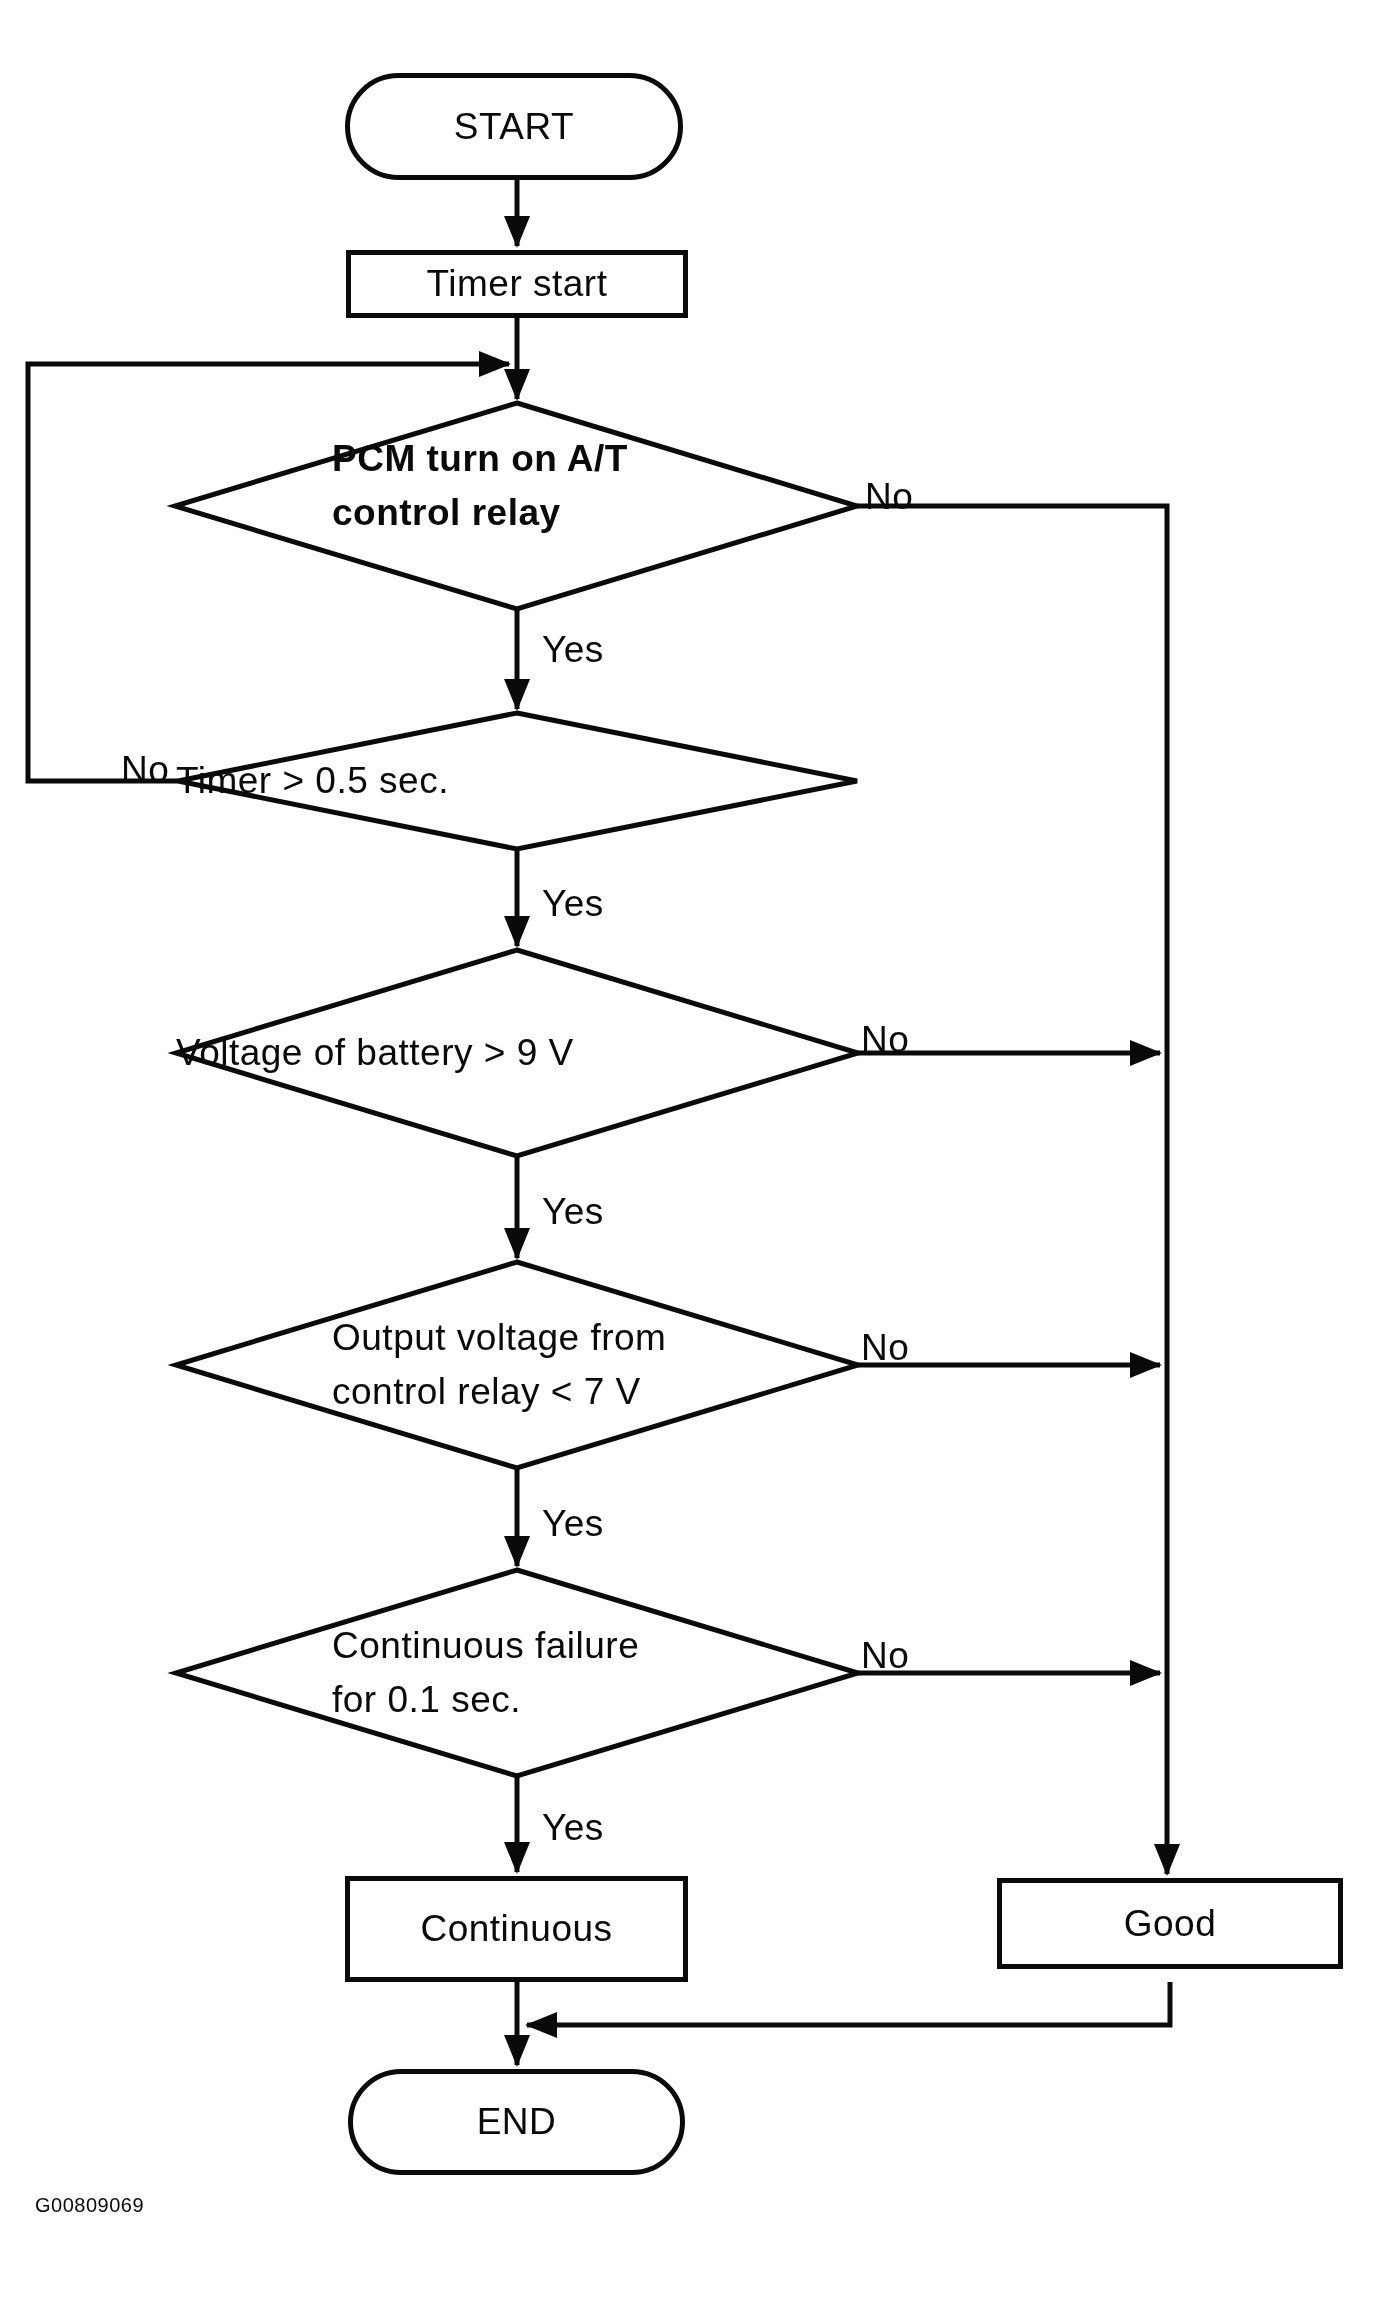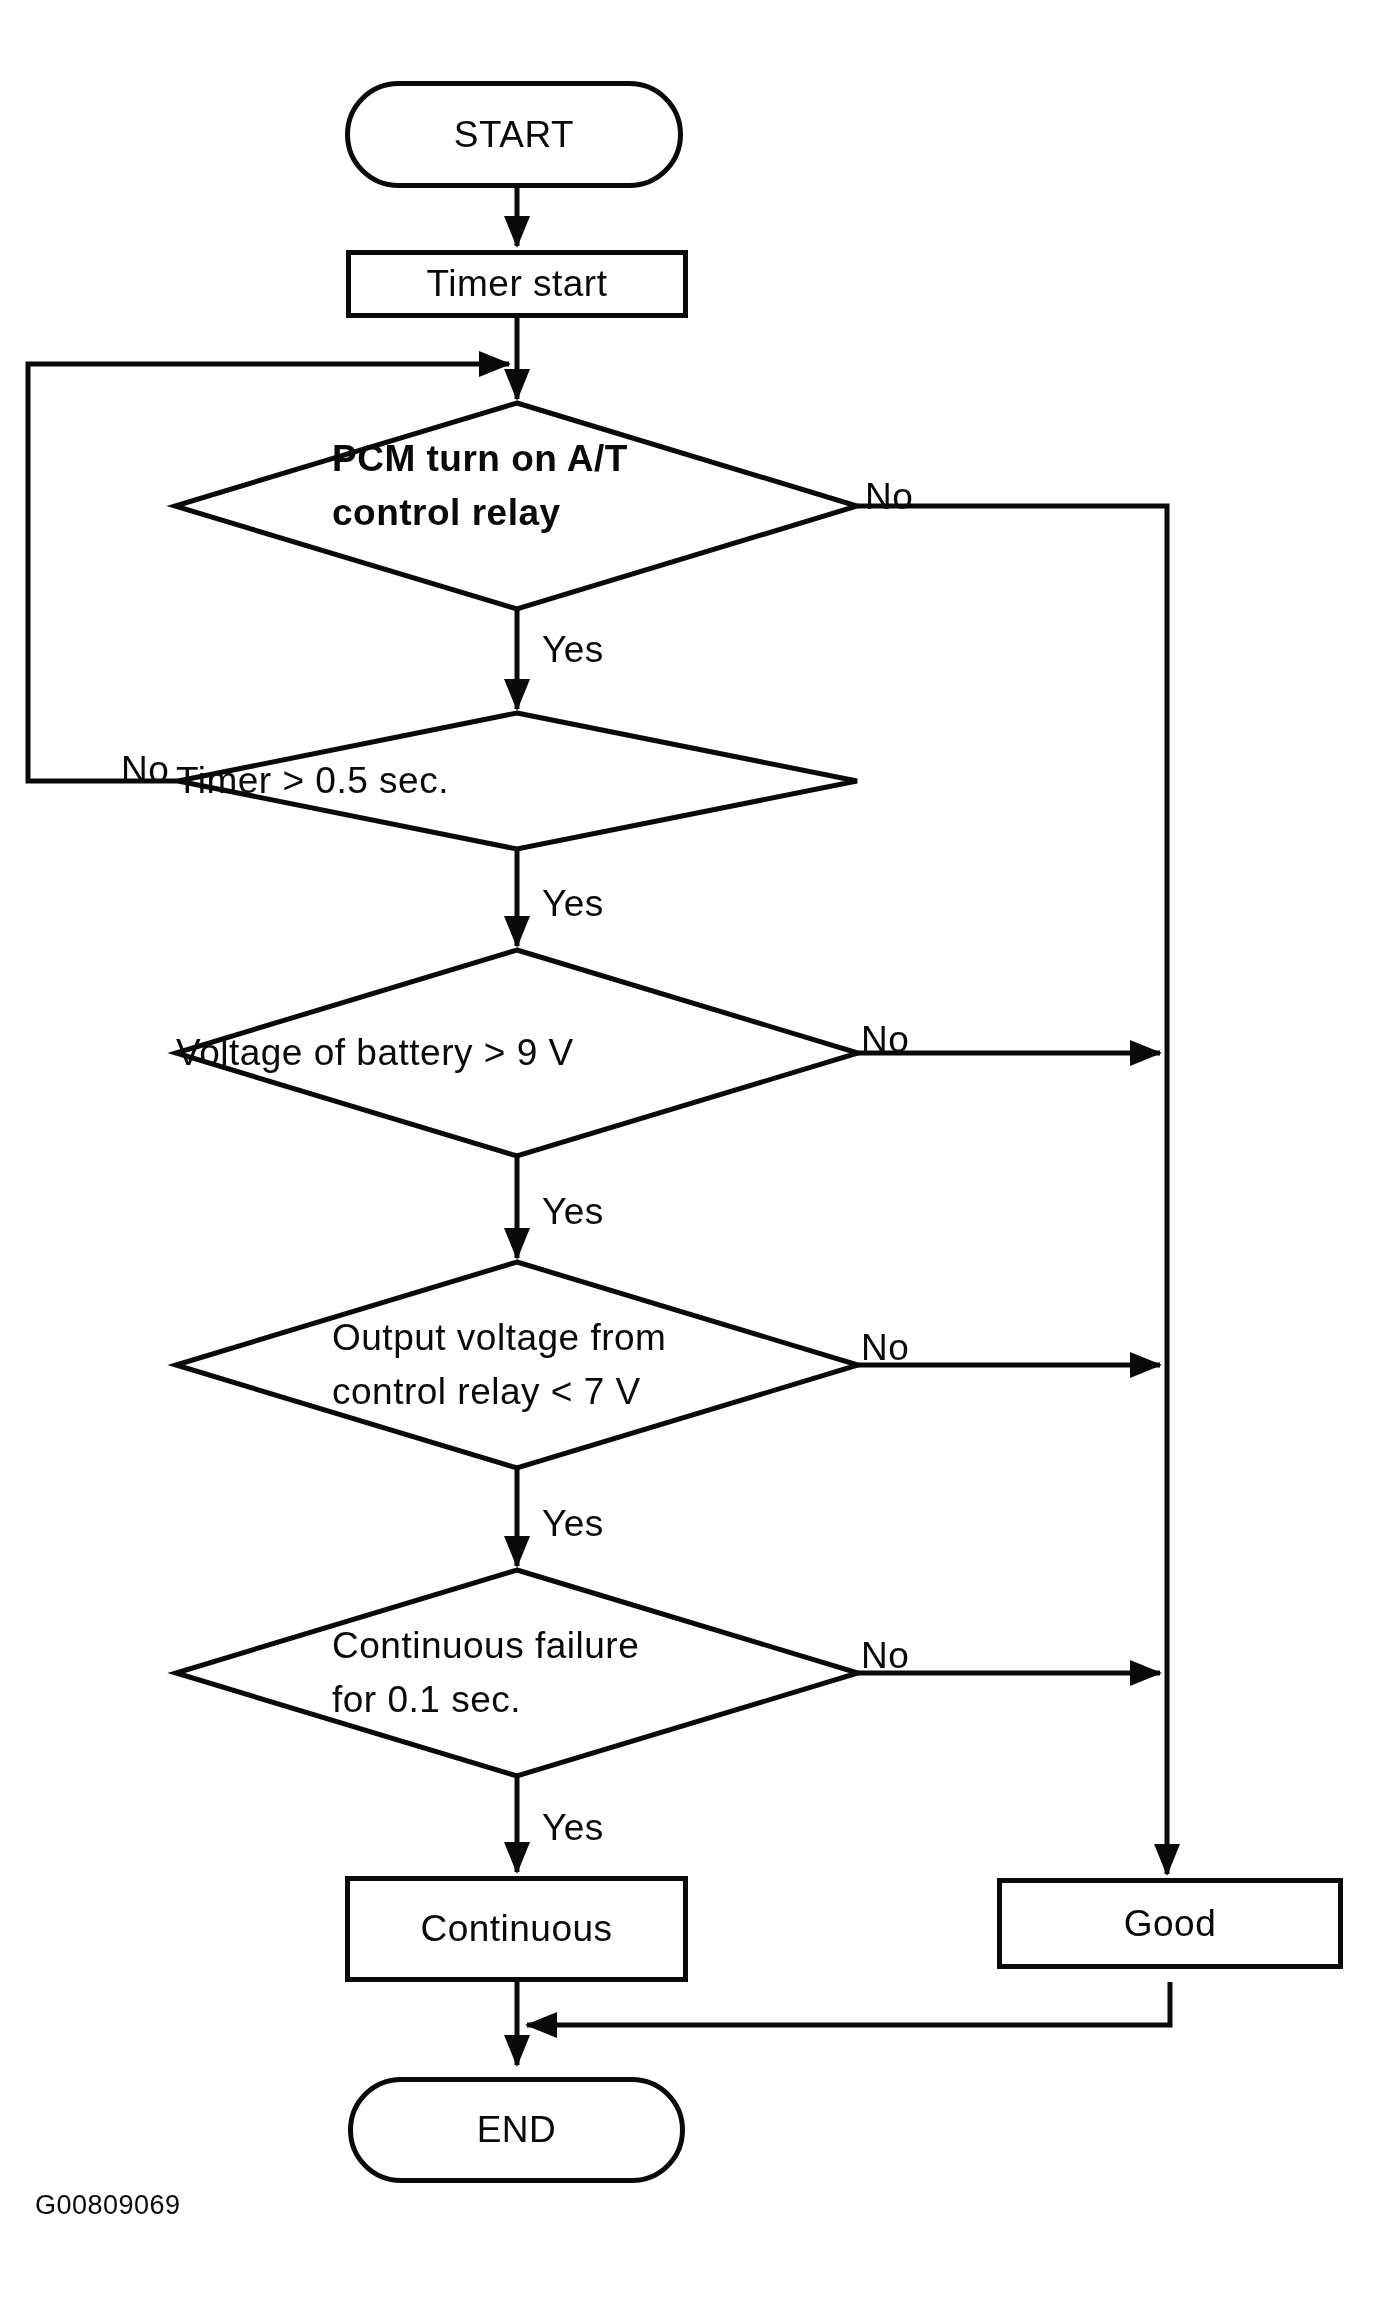--- a/index.html
+++ b/index.html
@@ -18,42 +18,42 @@
     box-sizing:border-box;
     border:5px solid #0a0a0a;
     background:#ffffff;
     display:flex;
     align-items:center;
     justify-content:center;
     font-size:37px;
     letter-spacing:0.5px;
     white-space:nowrap;
   }
-  .oval{border-radius:54px;margin-top:8px;}
+  .oval{border-radius:54px;}
   .dtext{
     position:absolute;
     font-size:37px;
     line-height:54px;
     letter-spacing:0.5px;
     white-space:nowrap;
   }
   .dtext.centered{text-align:left;}
   .branch{
     position:absolute;
     font-size:37px;
     line-height:37px;
     letter-spacing:0.5px;
     white-space:nowrap;
     margin-top:17px;
   }
   .caption{
     position:absolute;
     left:35px;
     top:2190px;
-    font-size:27px;
+    font-size:20px;
     line-height:30px;
     letter-spacing:0.5px;
   }
 </style>
 </head>
 <body>
 
 <div class="canvas">
 
   <svg class="wires" viewBox="0 0 1384 2297" xmlns="http://www.w3.org/2000/svg">

